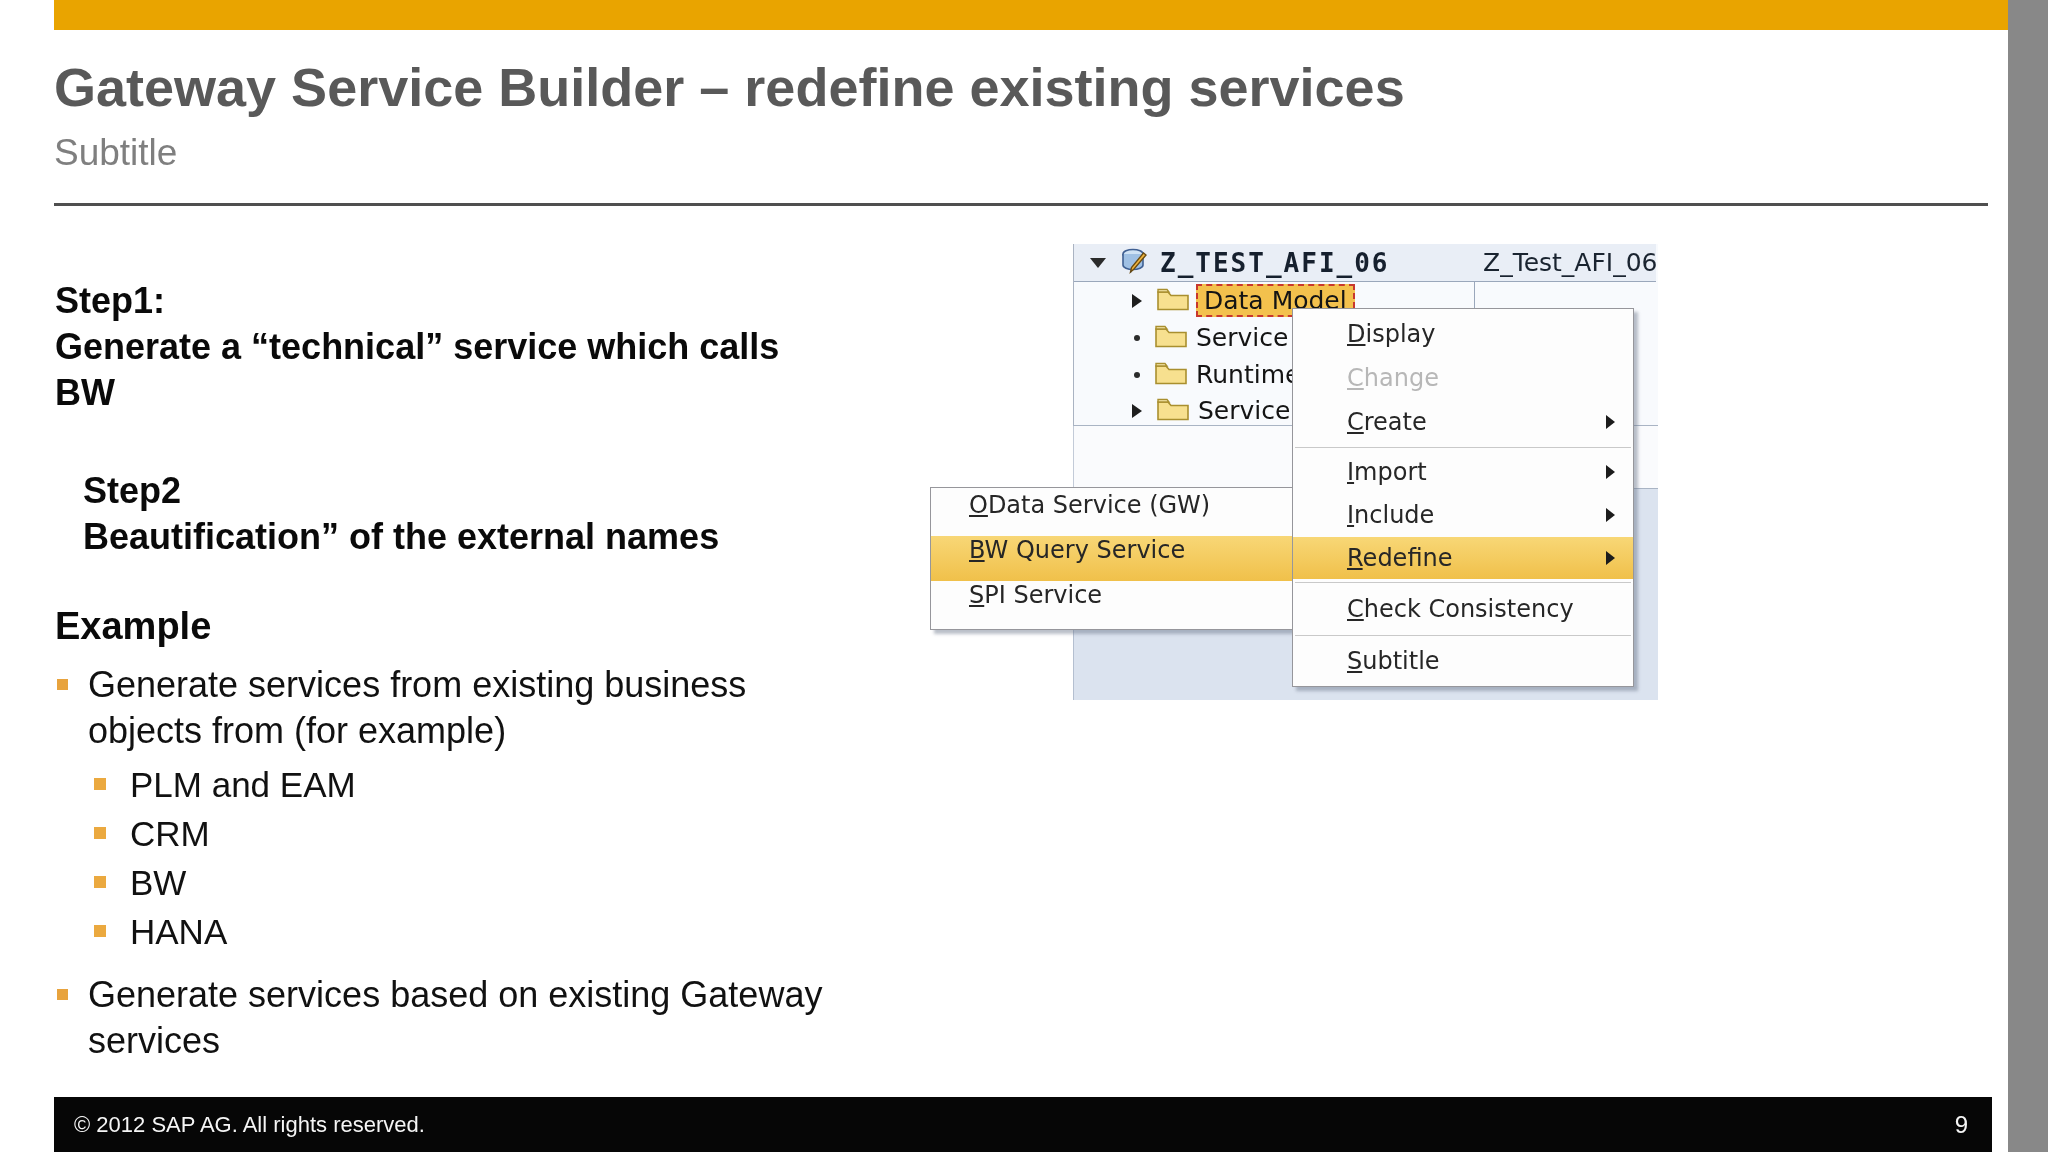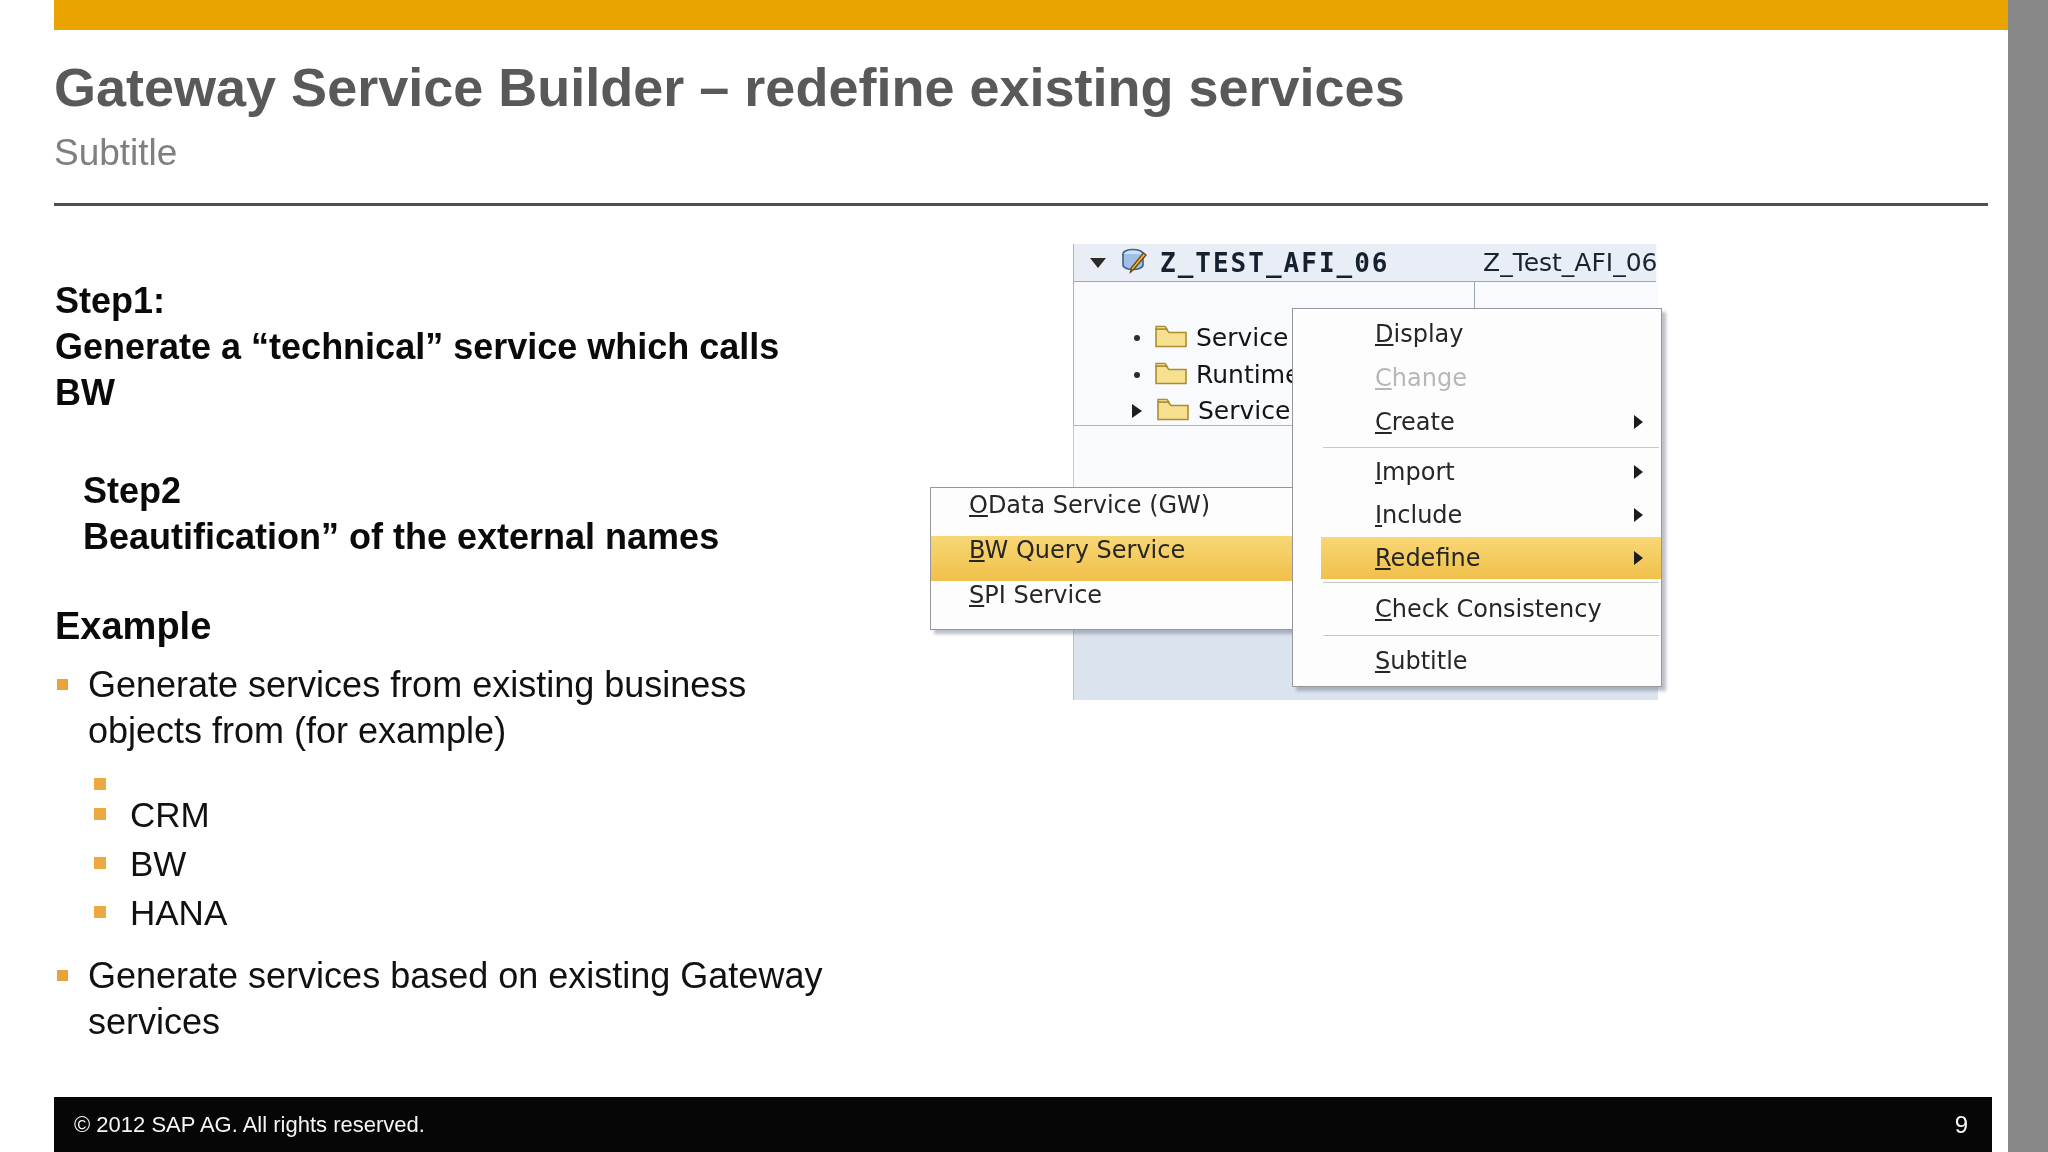--- a/index.html
+++ b/index.html
@@ -50,21 +50,21 @@
             border-top:10px solid #2b2b2b;margin-left:16px;}
   .tri-right{width:0;height:0;border-top:7px solid transparent;border-bottom:7px solid transparent;
              border-left:10px solid #1e1e1e;margin-left:58px;}
   .leaf-dot{width:6px;height:6px;border-radius:50%;background:#2b2b2b;margin-left:60px;}
   .node-icon{margin-left:14px;flex:0 0 auto;}
   .node-label{font-size:25px;color:#141414;margin-left:8px;white-space:nowrap;}
   .sel-gold{background:#F3C14D;border:2px dashed #C8372D;padding:0 6px;margin-left:6px;}
   
   .popup{position:absolute;background:#fdfdfd;border:1px solid #96969b;
          box-shadow:4px 4px 3px rgba(105,115,135,.45);font-family:"DejaVu Sans",sans-serif;}
-  .ctx-menu{left:1292px;top:308px;width:340px;padding-left:28px;}
+  .ctx-menu{left:1292px;top:308px;width:340px;}
   .menu-list{padding:3px 0;}
   .mi{position:relative;display:flex;align-items:center;height:44px;}
   .mi-label{display:block;font-size:24px;color:#262626;padding-left:54px;}
   .mi-label::first-letter{text-decoration:underline;}
   .mi.disabled .mi-label{color:#b7b7b7;}
   .mi.hl{background:linear-gradient(#F8D776,#F0C04A);}
   .mi-arrow{position:absolute;right:18px;width:0;height:0;border-top:7px solid transparent;
             border-bottom:7px solid transparent;border-left:9px solid #1c1c1c;}
   .mi-sep{height:1px;background:#c9c9c9;margin:3px 2px;}
   .sub-menu{left:930px;top:487px;width:362px;}
@@ -103,20 +103,21 @@
   <div class="example-h">Example</div>
 
   <div class="bullets">
     <div class="b-row">
       <span class="b-sq"></span>
       <span class="b-text1">Generate services from existing business objects from (for example)</span>
     </div>
     <div class="sub-list">
       <div class="sub-row">
         <span class="sub-sq"></span>
+        <span>PLM and EAM</span>
       </div>
       <div class="sub-row">
         <span class="sub-sq"></span>
         <span>CRM</span>
       </div>
       <div class="sub-row">
         <span class="sub-sq"></span>
         <span>BW</span>
       </div>
       <div class="sub-row">
@@ -143,20 +144,30 @@
           <ellipse cx="13" cy="8" rx="10" ry="4.5" fill="#cfe2f5" stroke="#3f5f92" stroke-width="1.6"></ellipse>
           <path d="M3 8 v11 c0 2.5 4.5 4.5 10 4.5 s10 -2 10 -4.5 V8" fill="#9fc0e4" stroke="#3f5f92" stroke-width="1.6"></path>
           <path d="M26 9 L14 23 l-3.5 3 l1 -4.5 L23.5 7 z" fill="#f2b63e" stroke="#6b4c12" stroke-width="1.4"></path>
           <path d="M11.5 26 l-1 .9 l.3 -1.4 z" fill="#333"></path>
         </svg>
       </span>
       <span class="root-label">Z_TEST_AFI_06</span>
       <span class="root-value">Z_Test_AFI_06</span>
     </div>
 
+    <div class="tree-row" style="top:38px;">
+      <span class="tri-right"></span>
+      <span class="node-icon">
+        <svg width="34" height="27" viewBox="0 0 34 27">
+          <path d="M2 7 h10 l3 3.5 h17 v14 H2 z" fill="#F7E08F" stroke="#A98F2F" stroke-width="1.6"></path>
+          <path d="M2 7 v-2.5 h9 l2 2.5 z" fill="#FBEDB4" stroke="#A98F2F" stroke-width="1.4"></path>
+        </svg>
+      </span>
+      <span class="node-label sel-gold">Data Model</span>
+    </div>
 
     <div class="tree-row" style="top:75px;">
       <span class="leaf-dot"></span>
       <span class="node-icon">
         <svg width="34" height="27" viewBox="0 0 34 27">
           <path d="M2 7 h10 l3 3.5 h17 v14 H2 z" fill="#F7E08F" stroke="#A98F2F" stroke-width="1.6"></path>
           <path d="M2 7 v-2.5 h9 l2 2.5 z" fill="#FBEDB4" stroke="#A98F2F" stroke-width="1.4"></path>
         </svg>
       </span>
       <span class="node-label">Service</span>

